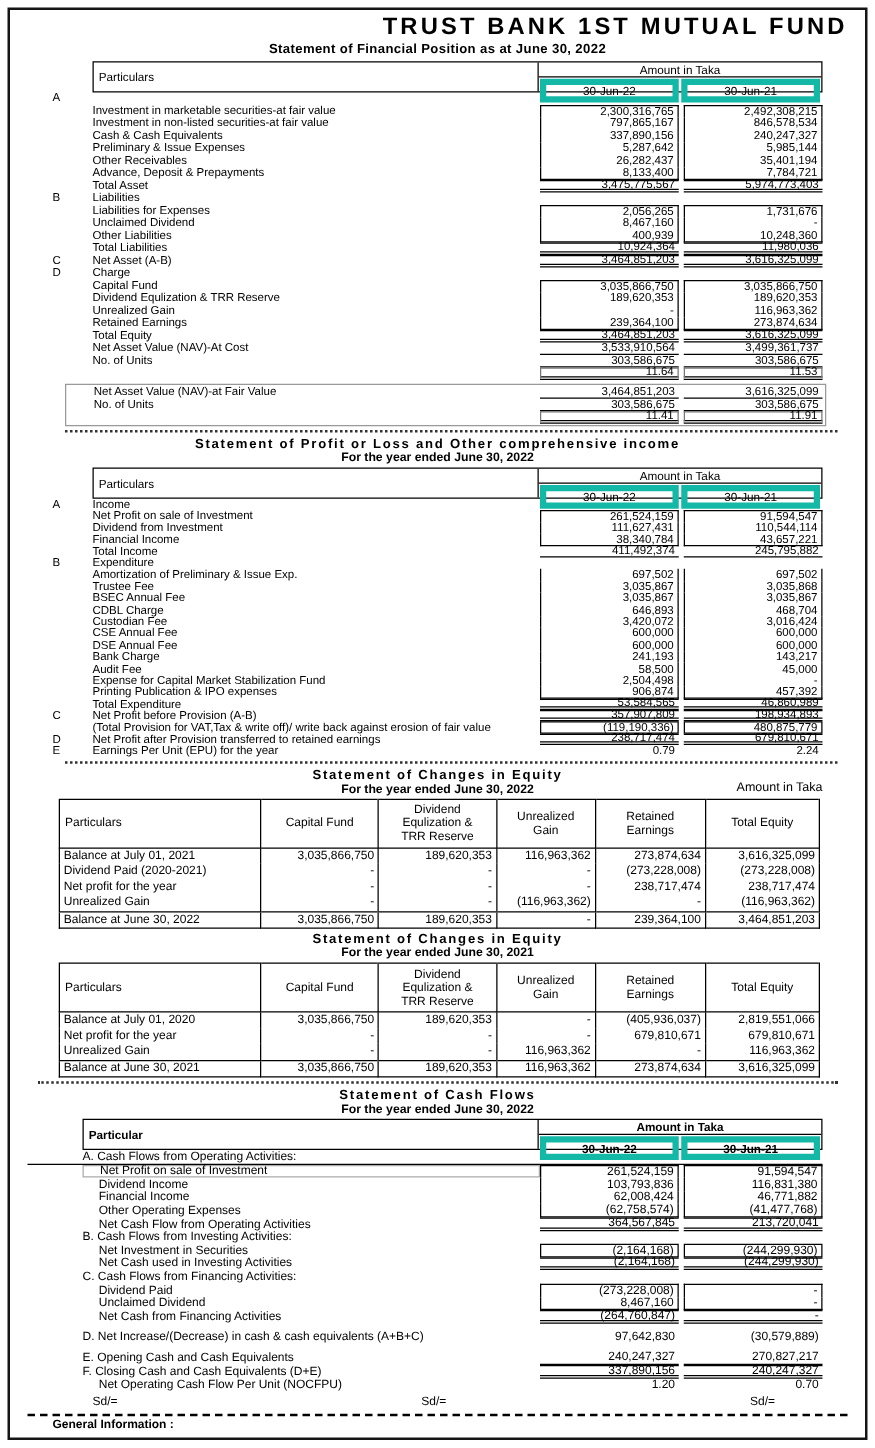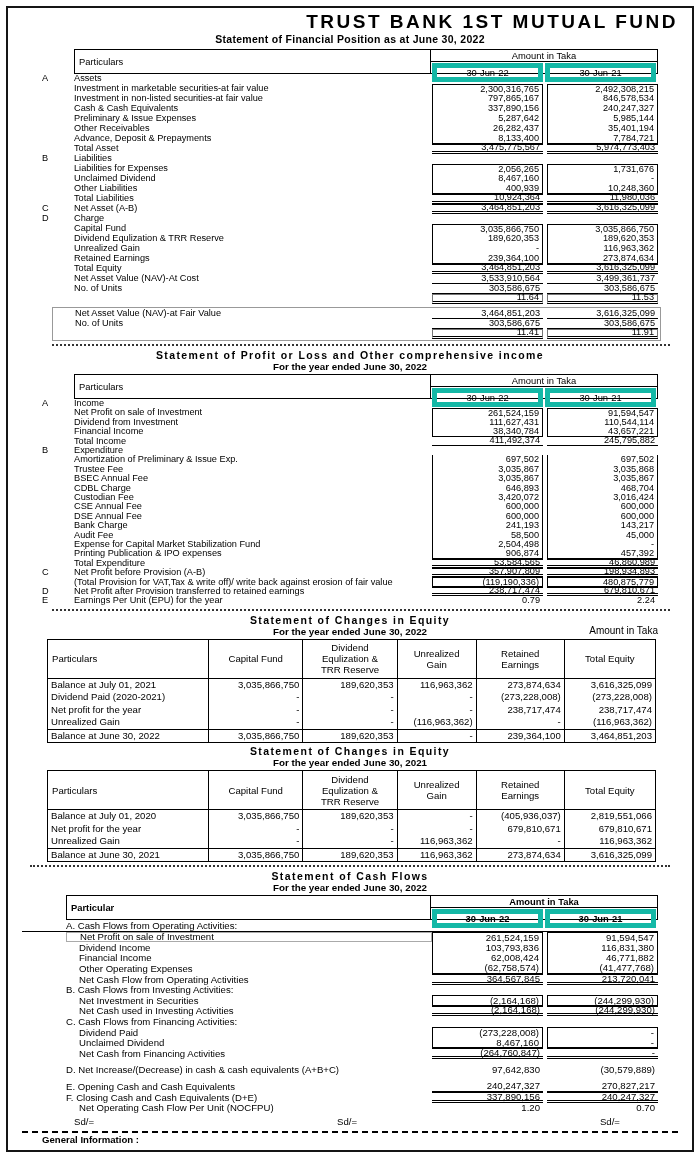--- a/index.html
+++ b/index.html
@@ -76,21 +76,20 @@
       <div class="hdr-amt-top">Amount in Taka</div>
       <div class="hdr-dates">
         <span class="hdr-date">30-Jun-22</span>
         <span class="hdr-date">30-Jun-21</span>
       </div>
     </div>
   </div>
   <div id="fp-rows" class="stmt fp">
       <div class="srow">
         <span class="letter">A</span>
-        <span class="lbl">Assets</span>
       </div>
       <div class="srow">
         <span class="letter"></span>
         <span class="lbl">Investment in marketable securities-at fair value</span>
         <span class="val bx bs">2,300,316,765</span>
         <span class="val bx bs">2,492,308,215</span>
       </div>
       <div class="srow">
         <span class="letter"></span>
         <span class="lbl">Investment in non-listed securities-at fair value</span>

